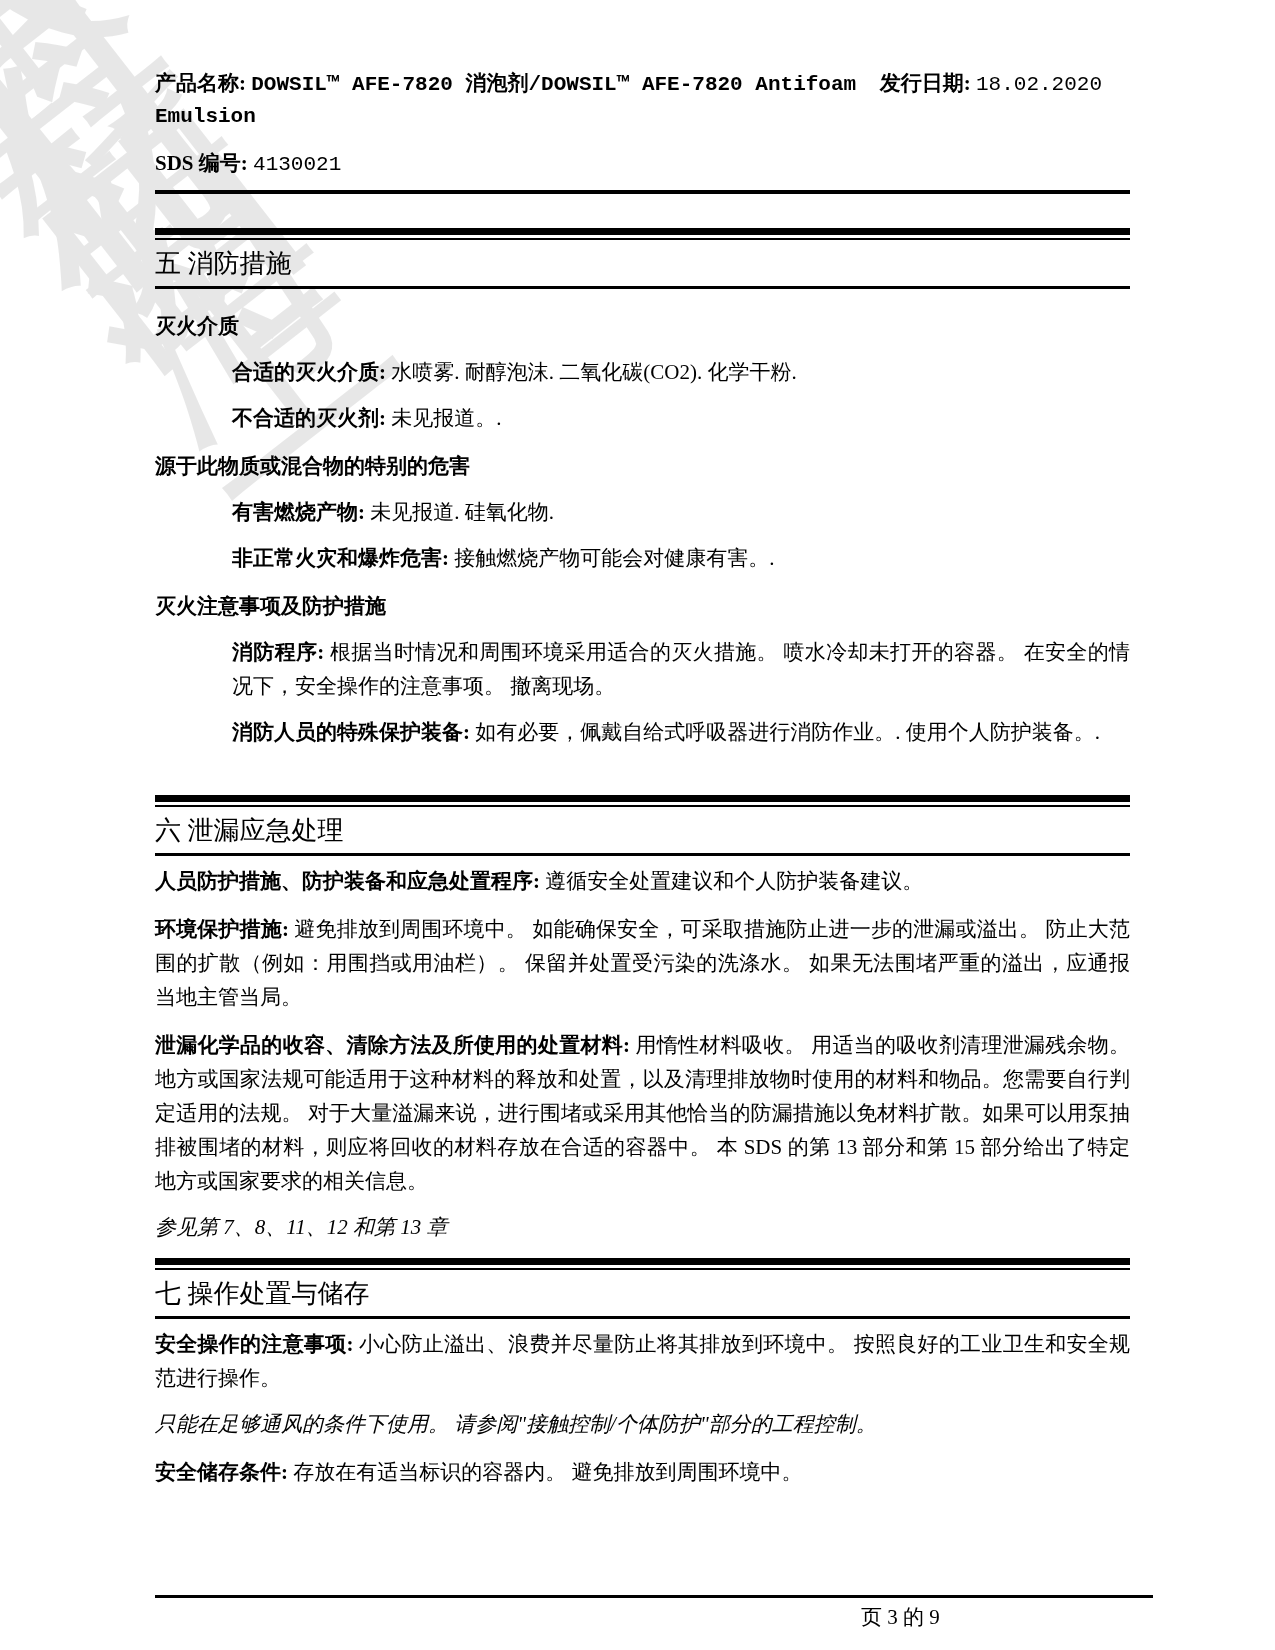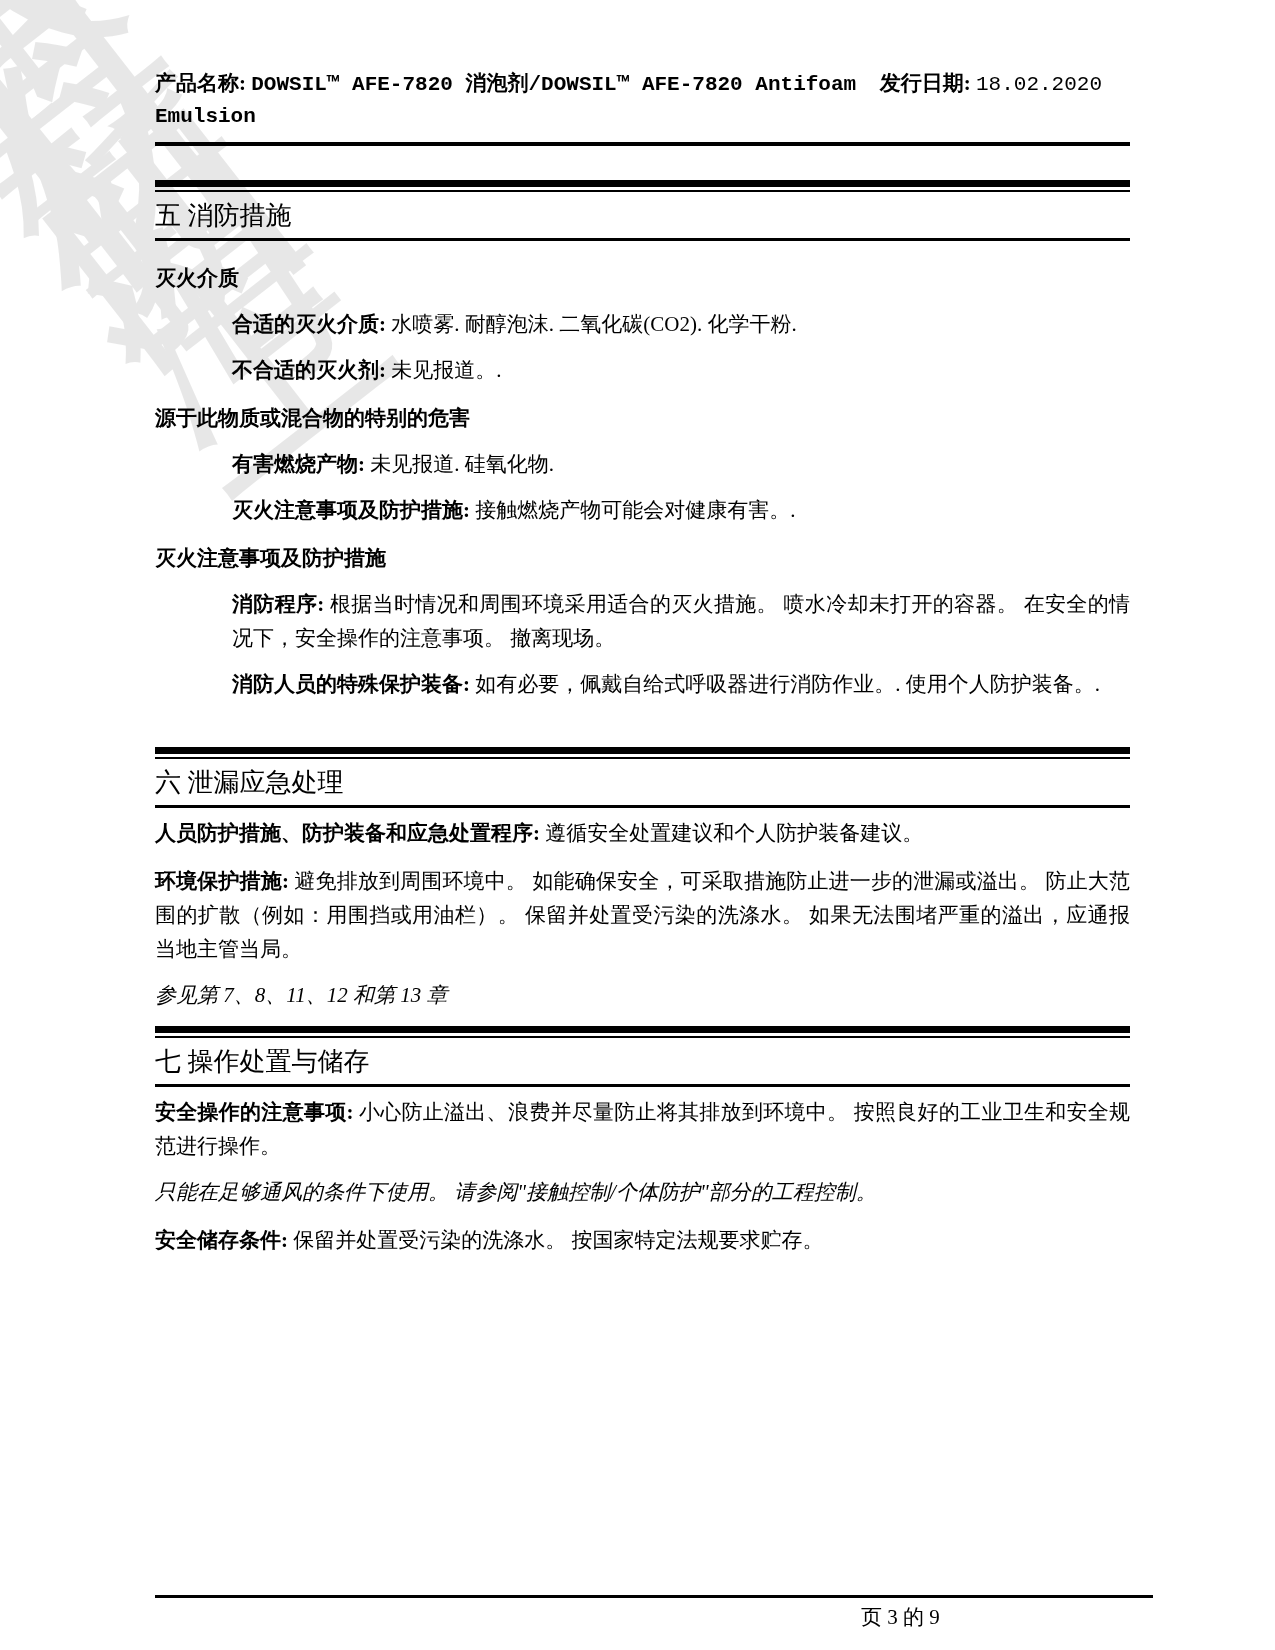--- a/index.html
+++ b/index.html
@@ -70,59 +70,61 @@
     <div class="hdr-row">
       <div class="hdr-left">
         <p><b>产品名称:</b> <b class="mono">DOWSIL™ AFE-7820 消泡剂/DOWSIL™ AFE-7820 Antifoam</b></p>
         <p><b class="mono">Emulsion</b></p>
       </div>
       <div class="hdr-right">
         <b>发行日期:</b> <span class="mono">18.02.2020</span>
       </div>
     </div>
 
+    <p class="sds-line"><b>SDS 编号:</b> <span class="mono">4130021</span></p>
 
     <div class="rule-heavy"></div>
 
     <div class="mt-sec5">
       <div class="sec-bar"></div>
       <h2 class="sec-title">五 消防措施</h2>
       <div class="sec-underline"></div>
 
       <h3 class="group-heading gh1">灭火介质</h3>
       <p class="item"><b>合适的灭火介质:</b> <span>水喷雾. 耐醇泡沫. 二氧化碳(CO2). 化学干粉.</span></p>
       <p class="item"><b>不合适的灭火剂:</b> <span>未见报道。.</span></p>
 
       <h3 class="group-heading gh">源于此物质或混合物的特别的危害</h3>
       <p class="item"><b>有害燃烧产物:</b> <span>未见报道. 硅氧化物.</span></p>
-      <p class="item"><b>灭火注意事项及防护措施:</b> <span>接触燃烧产物可能会对健康有害。.</span></p>
+      <p class="item"><b>非正常火灾和爆炸危害:</b> <span>接触燃烧产物可能会对健康有害。.</span></p>
 
       <h3 class="group-heading gh">灭火注意事项及防护措施</h3>
       <p class="item"><b>消防程序:</b> <span>根据当时情况和周围环境采用适合的灭火措施。 喷水冷却未打开的容器。 在安全的情况下，安全操作的注意事项。 撤离现场。</span></p>
       <p class="item"><b>消防人员的特殊保护装备:</b> <span>如有必要，佩戴自给式呼吸器进行消防作业。. 使用个人防护装备。.</span></p>
     </div>
 
     <div class="mt-sec6">
       <div class="sec-bar"></div>
       <h2 class="sec-title">六 泄漏应急处理</h2>
       <div class="sec-underline"></div>
 
       <p class="para para-first"><b>人员防护措施、防护装备和应急处置程序:</b> <span>遵循安全处置建议和个人防护装备建议。</span></p>
       <p class="para"><b>环境保护措施:</b> <span>避免排放到周围环境中。 如能确保安全，可采取措施防止进一步的泄漏或溢出。 防止大范围的扩散（例如：用围挡或用油栏）。 保留并处置受污染的洗涤水。 如果无法围堵严重的溢出，应通报当地主管当局。</span></p>
+      <p class="para"><b>泄漏化学品的收容、清除方法及所使用的处置材料:</b> <span>用惰性材料吸收。 用适当的吸收剂清理泄漏残余物。 地方或国家法规可能适用于这种材料的释放和处置，以及清理排放物时使用的材料和物品。您需要自行判定适用的法规。 对于大量溢漏来说，进行围堵或采用其他恰当的防漏措施以免材料扩散。如果可以用泵抽排被围堵的材料，则应将回收的材料存放在合适的容器中。 本 SDS 的第 13 部分和第 15 部分给出了特定地方或国家要求的相关信息。</span></p>
       <p class="para para-cont"><span>参见第 7、8、11、12 和第 13 章</span></p>
     </div>
 
     <div class="mt-sec7">
       <div class="sec-bar"></div>
       <h2 class="sec-title">七 操作处置与储存</h2>
       <div class="sec-underline"></div>
 
       <p class="para para-first"><b>安全操作的注意事项:</b> <span>小心防止溢出、浪费并尽量防止将其排放到环境中。 按照良好的工业卫生和安全规范进行操作。</span></p>
       <p class="para para-cont"><span>只能在足够通风的条件下使用。 请参阅"接触控制/个体防护"部分的工程控制。</span></p>
-      <p class="para"><b>安全储存条件:</b> <span>保留并处置受污染的洗涤水。 按国家特定法规要求贮存。</span></p>
+      <p class="para"><b>安全储存条件:</b> <span>存放在有适当标识的容器内。 避免排放到周围环境中。</span></p>
     </div>
 
   </div>
 
   <div class="footer-line"></div>
   <div class="footer-text">页 3 的 9</div>
 
 </div>
 
 </body></html>

